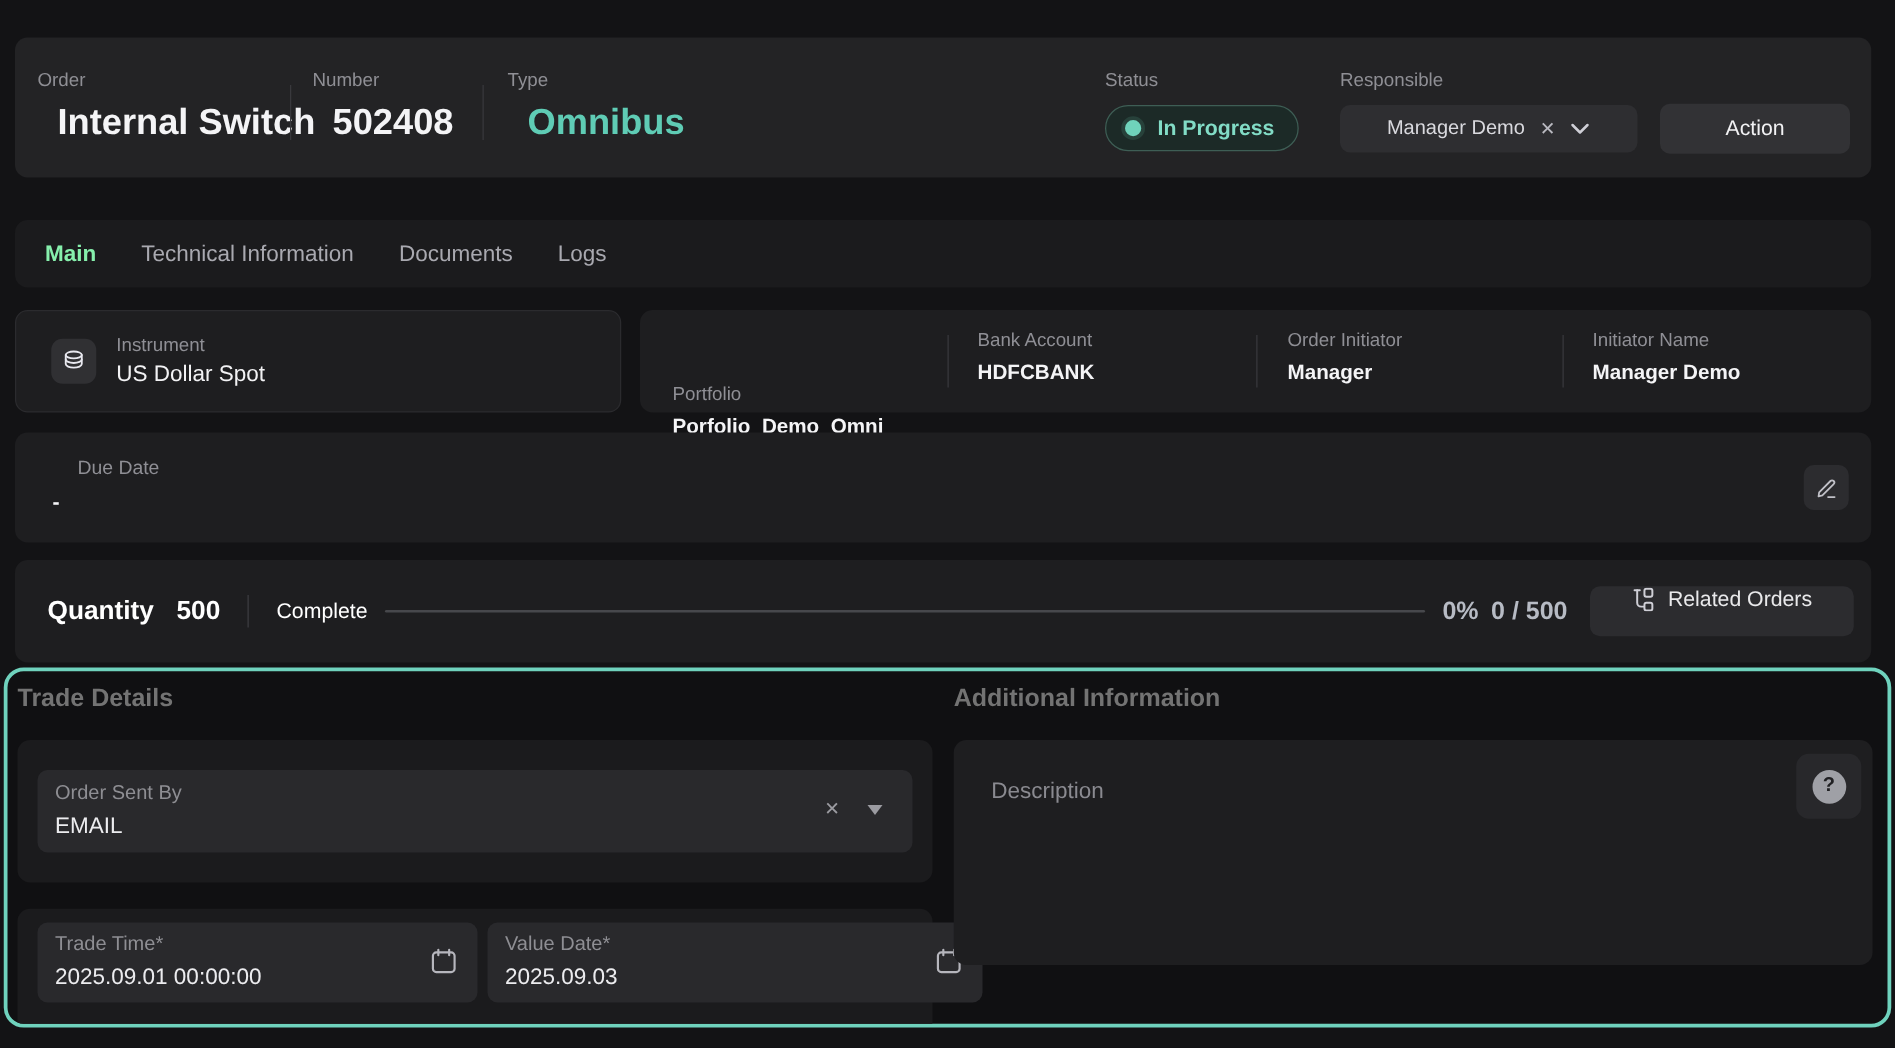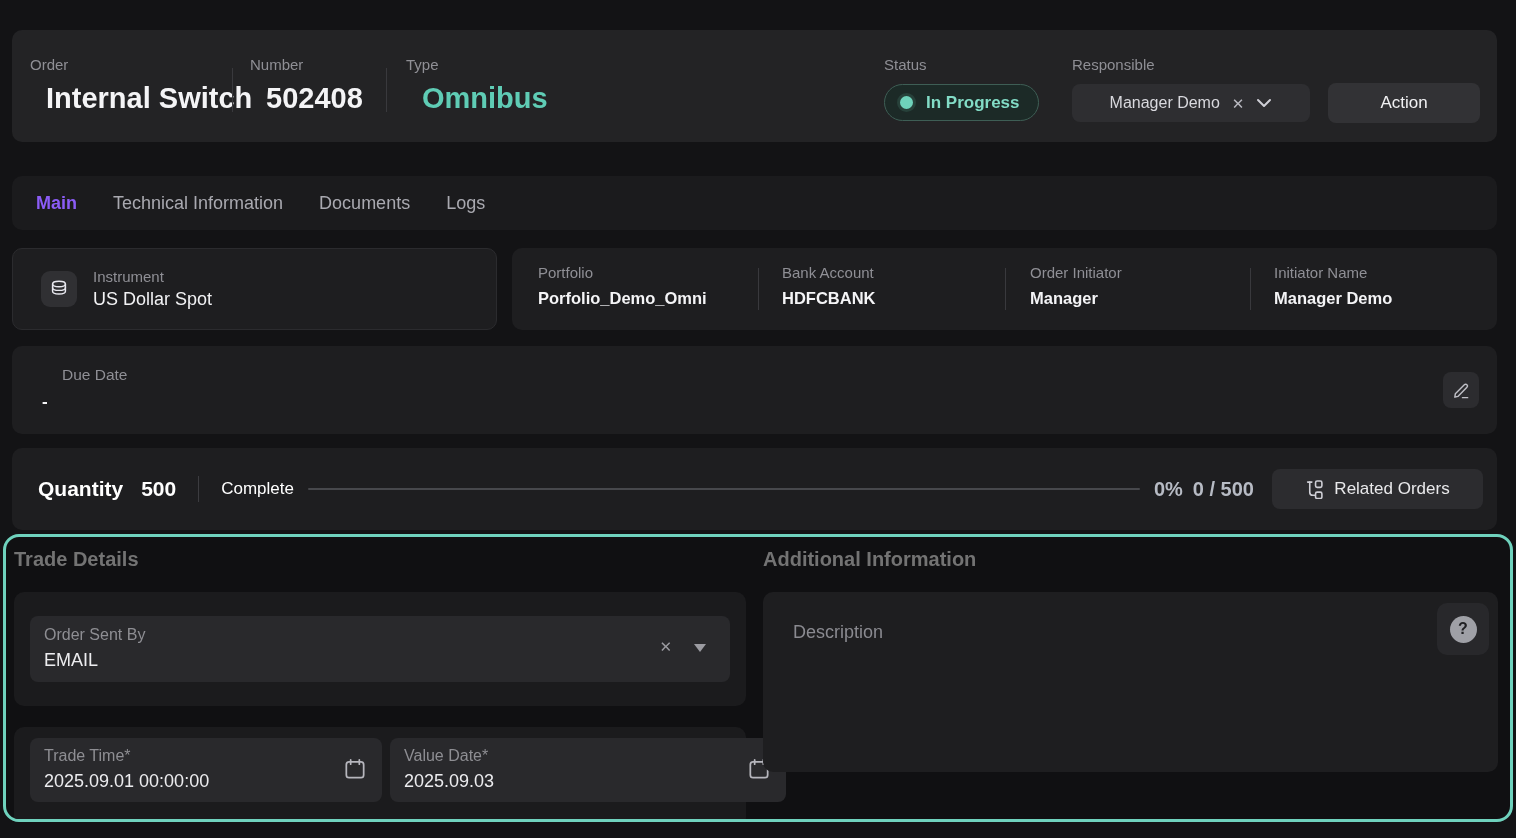--- a/index.html
+++ b/index.html
@@ -35,51 +35,51 @@
     display:flex;align-items:center;justify-content:center;gap:12px;border:none;cursor:pointer;}
   .resp-name{color:#d9d9de;font-size:16px;white-space:nowrap;}
   .resp-x{color:#b9b9c0;font-size:15px;line-height:1;}
   .action-btn{position:absolute;top:53px;left:1316px;width:152px;height:40px;background:#323235;border:none;
     border-radius:8px;color:#f1f1f3;font-size:17px;cursor:pointer;}
 
   
   .tabbar{position:absolute;left:12px;top:176px;width:1485px;height:54px;background:#1b1b1d;border-radius:10px;
     display:flex;align-items:center;padding-left:24px;gap:36px;}
   .tab{font-size:18px;color:#a9a9b0;cursor:pointer;white-space:nowrap;}
-  .tab.active{color:#8b5cf6;font-weight:bold;}
+  .tab.active{color:#86efac;font-weight:bold;}
 
   
   .instr-card{left:12px;top:248px;width:485px;height:82px;border:1px solid #2b2b2e;display:flex;align-items:center;padding-left:28px;gap:16px;}
   .instr-icon{width:36px;height:36px;border-radius:9px;background:#303033;display:flex;align-items:center;justify-content:center;flex:0 0 auto;}
   .stack .lbl{display:block;margin-bottom:4px;}
   .stack .value18{color:#f2f2f4;font-size:18px;font-weight:normal;}
 
   .info-card{left:512px;top:248px;width:985px;height:82px;}
   .info-col{position:absolute;top:16px;}
   .info-col .lbl{display:block;margin-bottom:8px;}
   .info-col .val{font-size:16.5px;white-space:nowrap;}
-  .ic0{left:26px;} .ic1{left:270px;} .ic2{left:518px;} .ic3{left:762px;}
+  .ic0{left:26px;margin-top:43px;} .ic1{left:270px;} .ic2{left:518px;} .ic3{left:762px;}
   .idv0{left:246px;top:20px;height:42px;} .idv1{left:493px;top:20px;height:42px;} .idv2{left:738px;top:20px;height:42px;}
 
   
   .due-card{left:12px;top:346px;width:1485px;height:88px;}
   .due-card .lbl{position:absolute;left:30px;top:20px;font-size:15.5px;margin-left:20px;}
   .due-card .val{position:absolute;left:30px;top:46px;font-size:17px;}
   .edit-btn{position:absolute;right:18px;top:26px;width:36px;height:36px;border-radius:8px;background:#2c2c2f;border:none;
     display:flex;align-items:center;justify-content:center;cursor:pointer;}
 
   
   .qty-card{left:12px;top:448px;width:1485px;height:82px;display:flex;align-items:center;padding:0 14px 0 26px;}
   .qty-label{color:#ffffff;font-weight:bold;font-size:21px;white-space:nowrap;}
   .qty-value{color:#ffffff;font-weight:bold;font-size:21px;margin-left:18px;}
   .qty-div{width:1px;height:26px;background:#3c3c40;margin:0 22px;}
   .qty-complete{color:#ffffff;font-size:17px;white-space:nowrap;}
   .qty-track{flex:1;height:2px;background:#47484c;border-radius:2px;margin:0 14px;}
   .qty-nums{color:#b7bbc4;font-weight:bold;font-size:20px;white-space:nowrap;margin-right:18px;display:flex;gap:10px;}
-  .related-btn{width:211px;height:40px;background:#2c2c2f;border:none;border-radius:8px;display:flex;align-items:center;
+  .related-btn{width:211px;height:40px;background:#2c2c2f;border:none;border-radius:8px;display:flex;align-items:flex-start;
     justify-content:center;gap:10px;color:#e9e9eb;font-size:17px;cursor:pointer;white-space:nowrap;}
 
   
   .hl-section{position:absolute;left:3px;top:534px;width:1510px;height:288px;border:3px solid #6fd2bd;border-radius:16px;
     background:#101012;overflow:hidden;}
   .sec-title{position:absolute;color:#737373;font-weight:bold;font-size:20px;white-space:nowrap;}
   .td-title{left:8px;top:11px;}
   .ai-title{left:757px;top:11px;}
 
   .td-cardA{position:absolute;left:8px;top:55px;width:732px;height:114px;background:#1b1b1d;border-radius:10px;}

